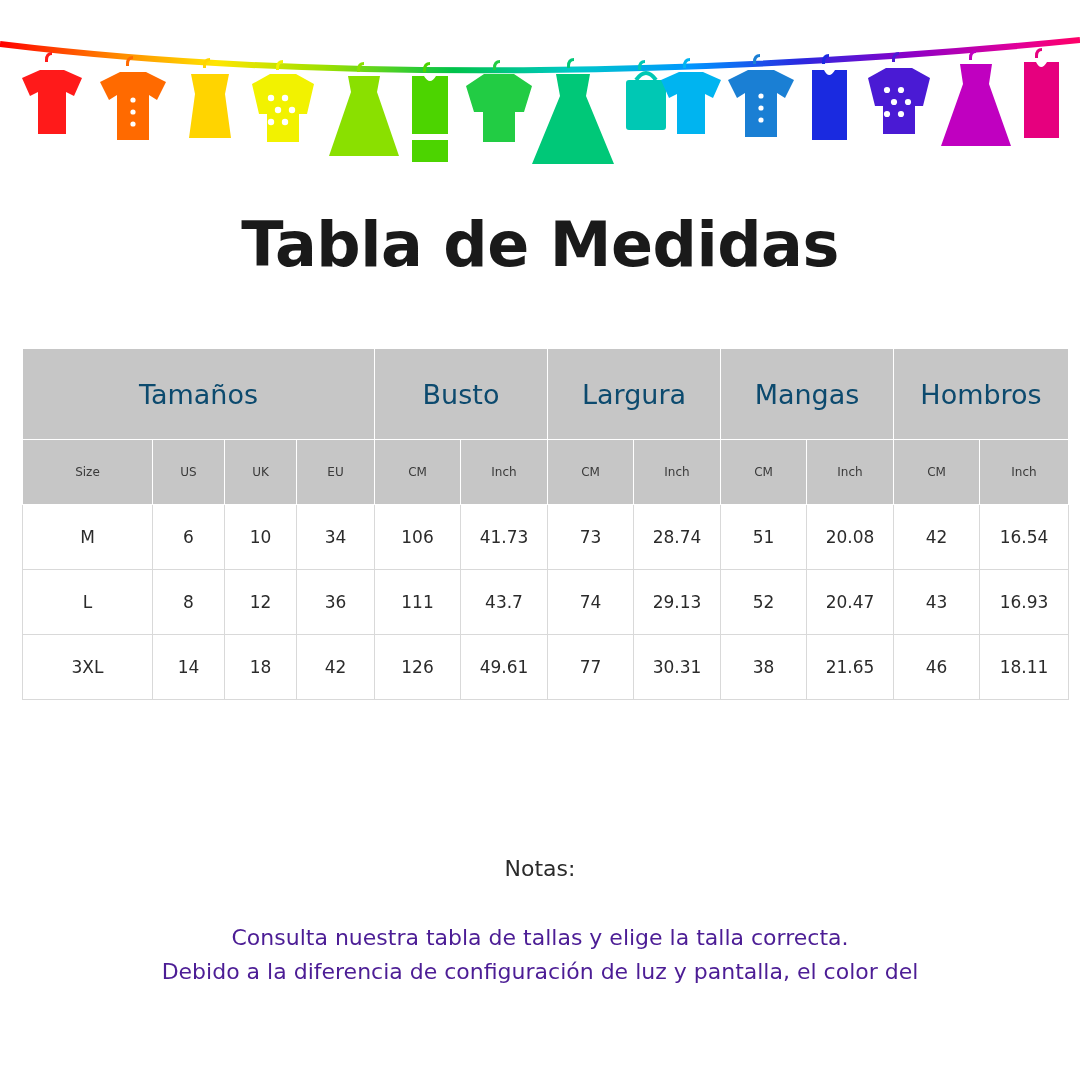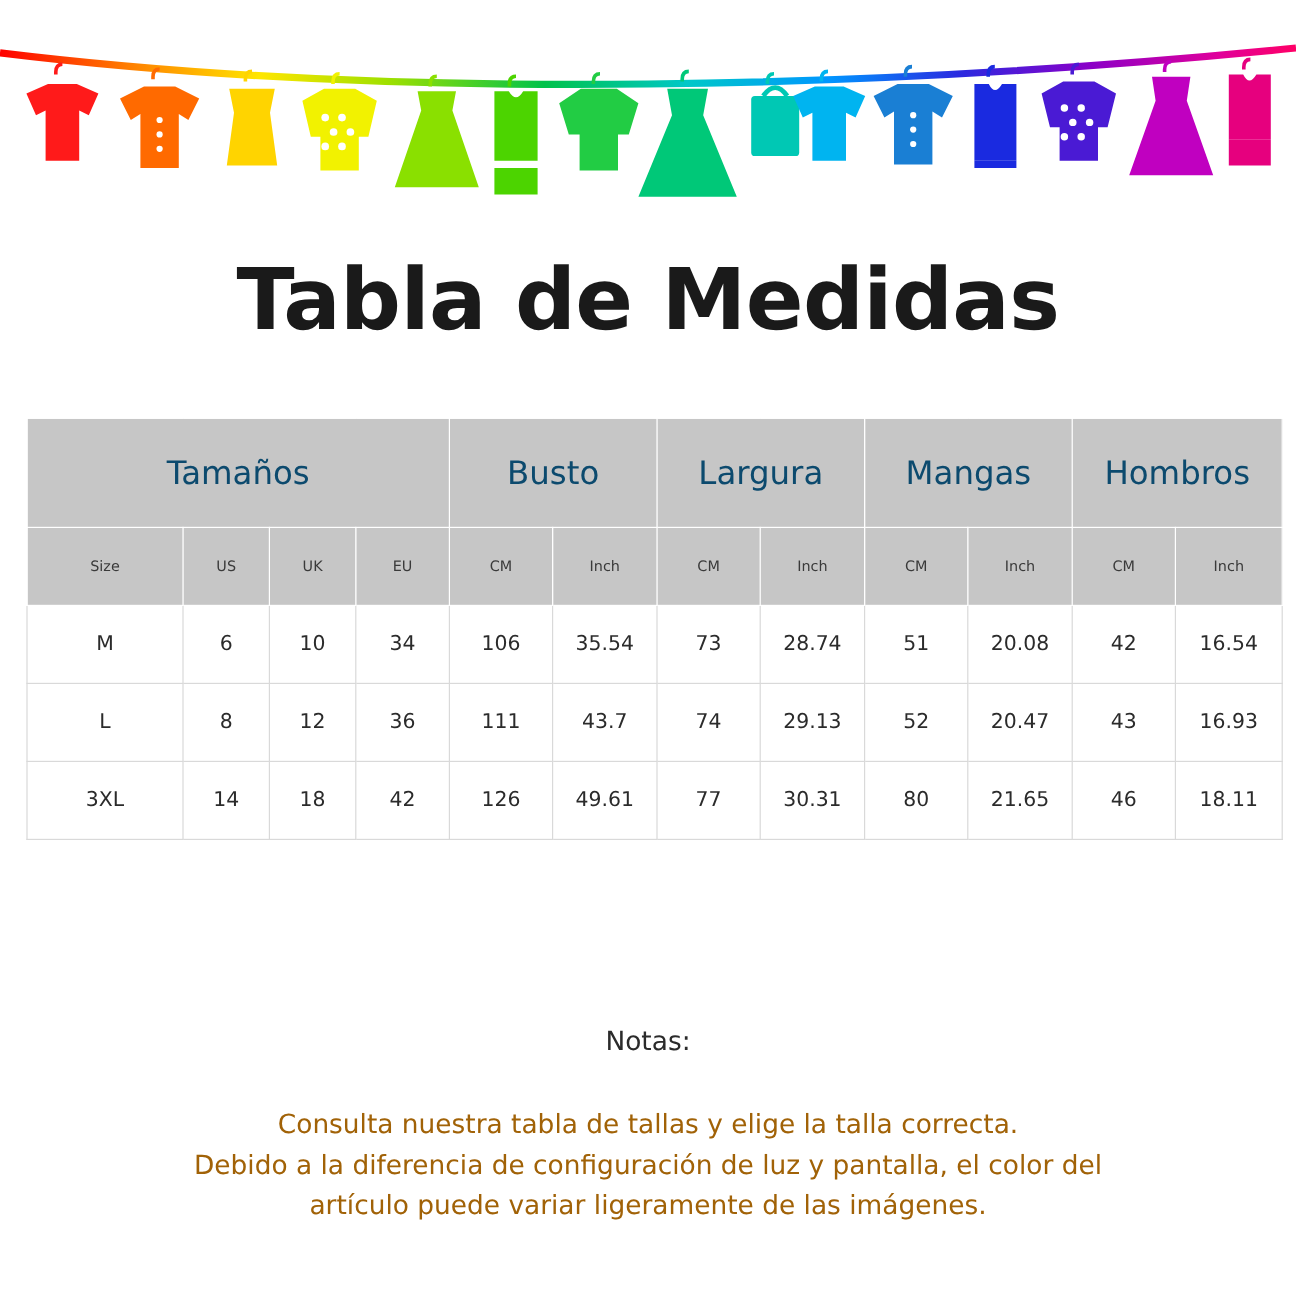--- a/index.html
+++ b/index.html
@@ -28,21 +28,21 @@
     display: block;
   }
 
   
   .title {
     position: absolute;
     top: 208px;
     left: 0;
     width: 1080px;
     text-align: center;
-    font-size: 71px;
+    font-size: 62px;
     font-weight: bold;
     letter-spacing: -0.5px;
     color: #1a1a1a;
   }
 
   
   .table-wrap {
     position: absolute;
     top: 348px;
     left: 22px;
@@ -104,21 +104,21 @@
     width: 1080px;
     text-align: center;
   }
   .notes-title {
     font-size: 22px;
     color: #2b2b2b;
     margin-bottom: 40px;
   }
   .notes-line {
     font-size: 22px;
-    color: #a16207;
+    color: #4c1d95;
     line-height: 34px;
   }
 </style>
 </head>
 <body>
 
 <div class="banner">
   <svg width="1080" height="180" viewBox="0 0 1080 180" xmlns="http://www.w3.org/2000/svg">
     <defs>
       <linearGradient id="lineGrad" x1="0" y1="0" x2="1" y2="0">
@@ -277,21 +277,21 @@
         <td>CM</td>
         <td>Inch</td>
       </tr>
 
       <tr class="data-row">
         <td>M</td>
         <td>6</td>
         <td>10</td>
         <td>34</td>
         <td>106</td>
-        <td>35.54</td>
+        <td>41.73</td>
         <td>73</td>
         <td>28.74</td>
         <td>51</td>
         <td>20.08</td>
         <td>42</td>
         <td>16.54</td>
       </tr>
 
       <tr class="data-row">
         <td>L</td>
@@ -312,27 +312,26 @@
 
       <tr class="data-row">
         <td>3XL</td>
         <td>14</td>
         <td>18</td>
         <td>42</td>
         <td>126</td>
         <td>49.61</td>
         <td>77</td>
         <td>30.31</td>
-        <td>80</td>
+        <td>38</td>
         <td>21.65</td>
         <td>46</td>
         <td>18.11</td>
       </tr>
     </tbody>
   </table>
 </div>
 
 <div class="notes">
   <div class="notes-title">Notas:</div>
   <div class="notes-line">Consulta nuestra tabla de tallas y elige la talla correcta.</div>
   <div class="notes-line">Debido a la diferencia de configuración de luz y pantalla, el color del</div>
-  <div class="notes-line">artículo puede variar ligeramente de las imágenes.</div>
 </div>
 
 </body></html>

